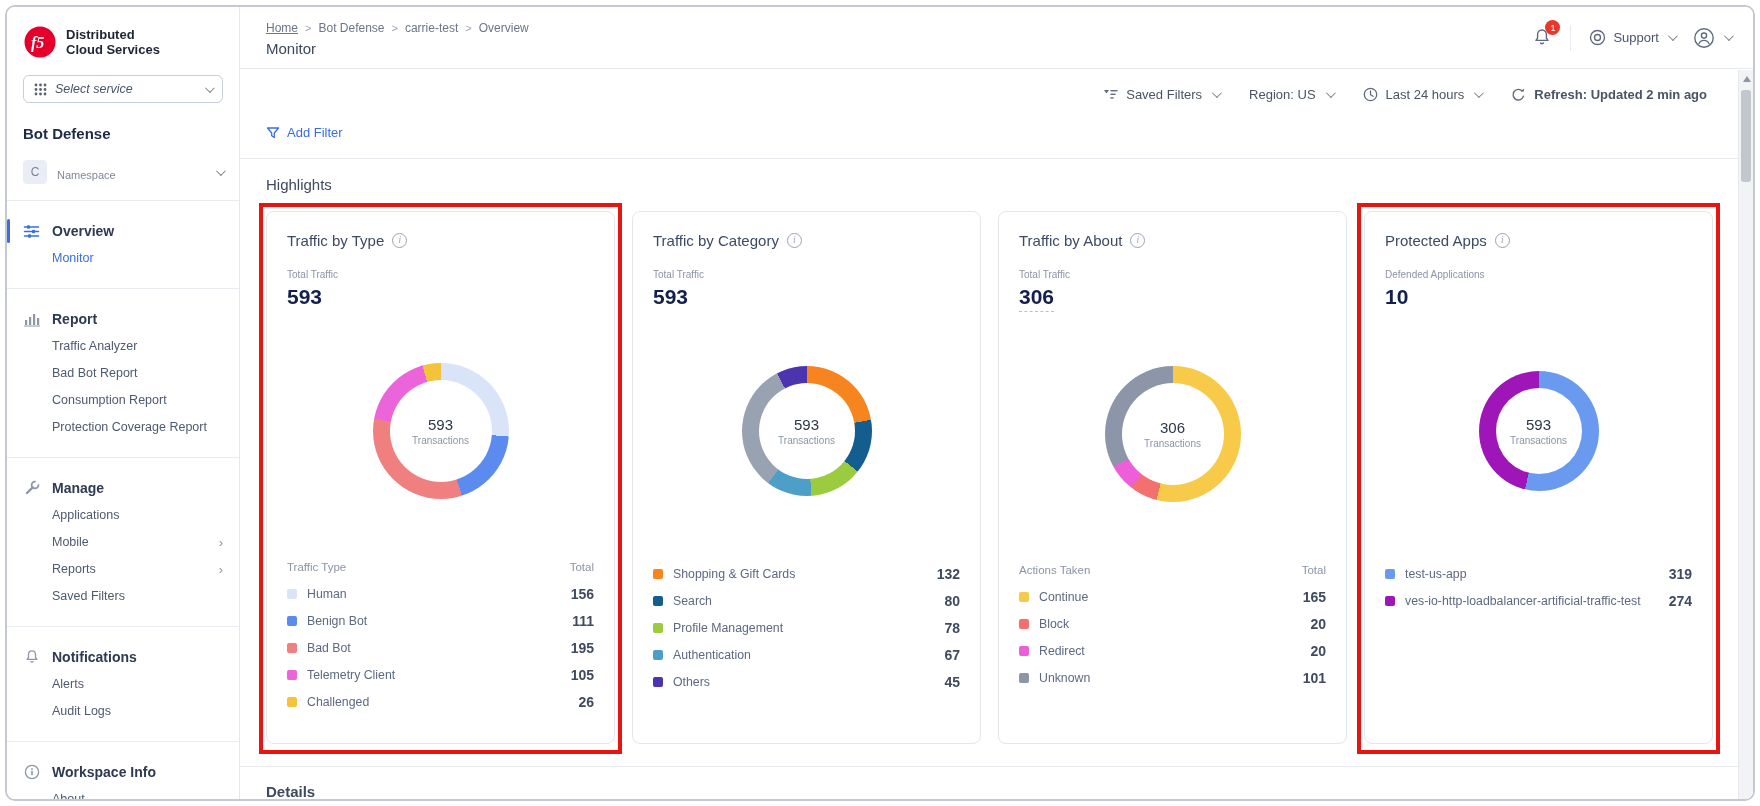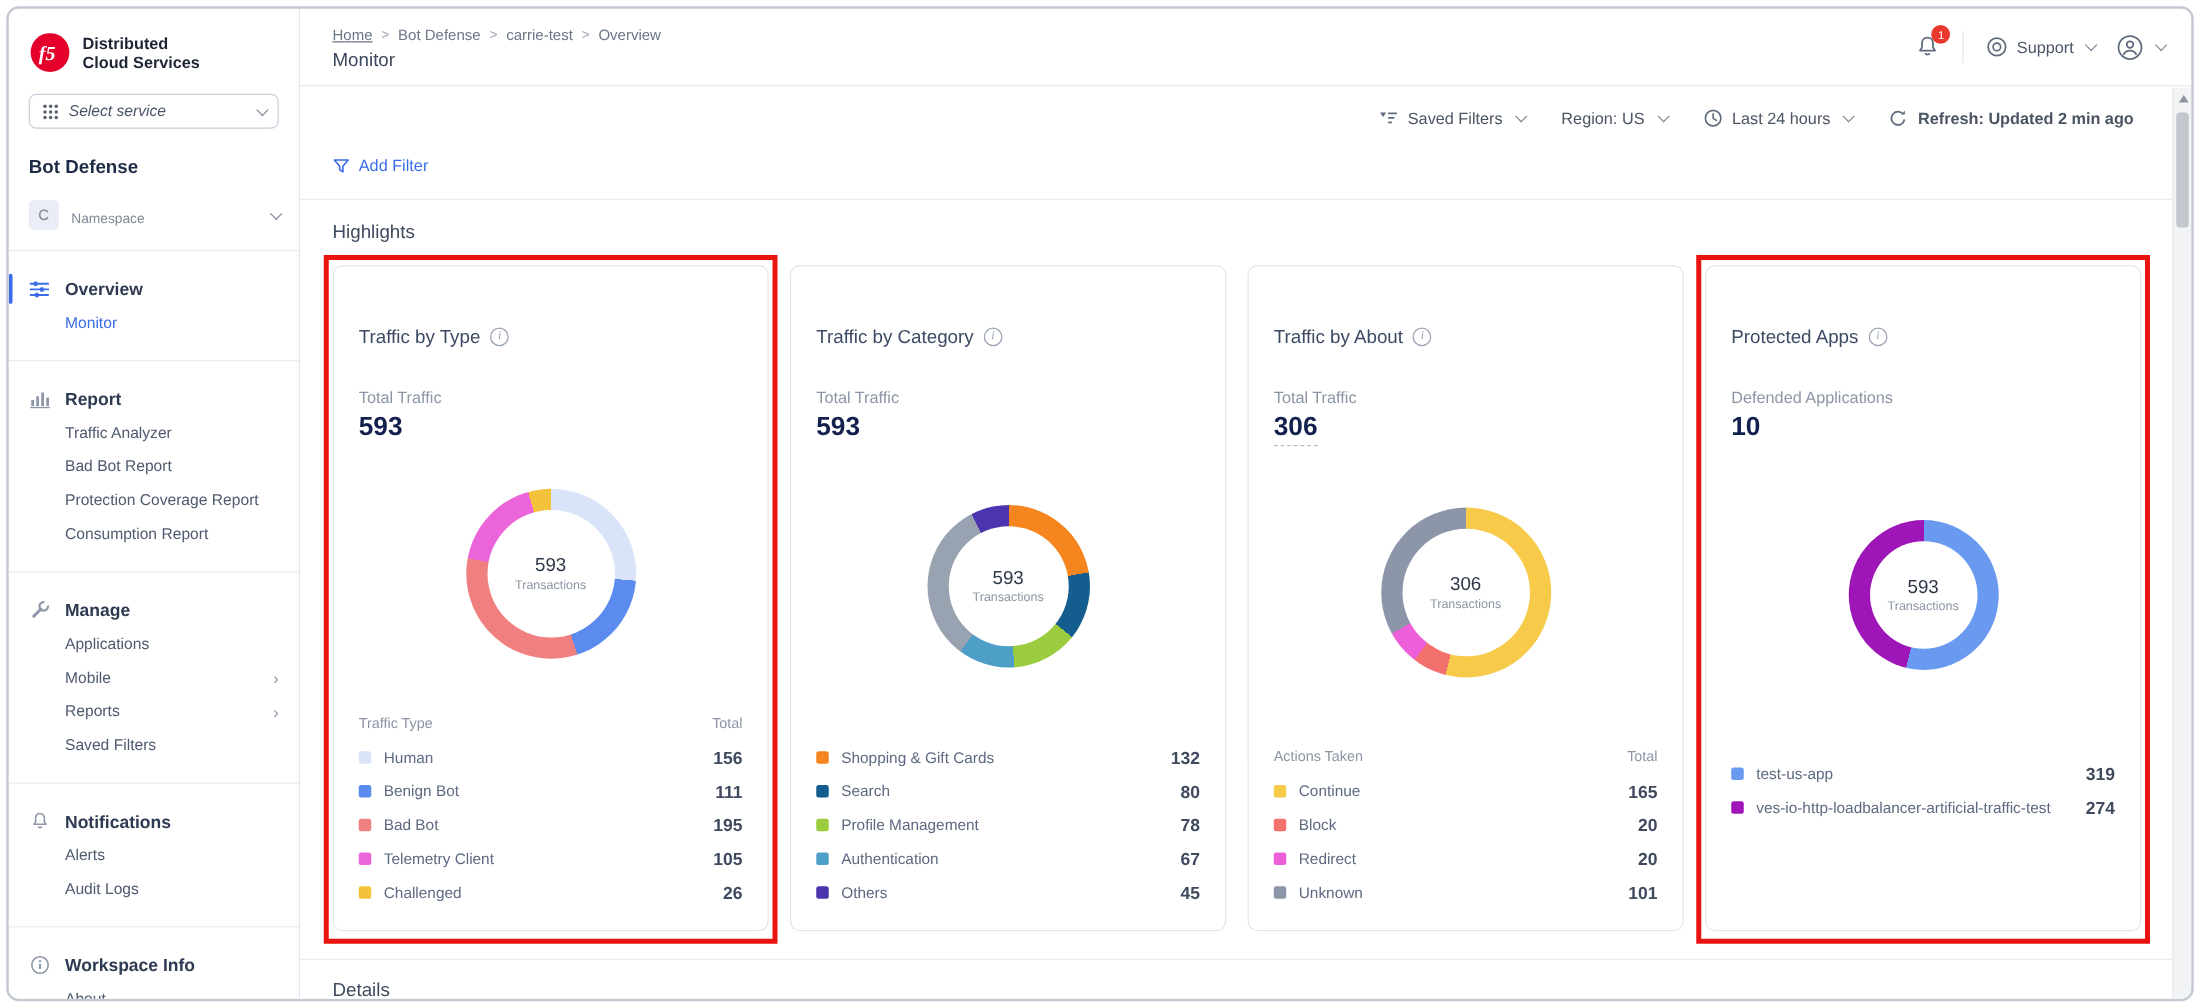--- a/index.html
+++ b/index.html
@@ -49,39 +49,39 @@
   .addfilter-row { padding:6px 0 14px 26px; }
   .add-filter { display:inline-flex; align-items:center; gap:7px; color:#3a6ce8; font-size:13px; cursor:pointer; }
   .content-divider { height:1px; background:#e8ebf0; margin:0; }
   .section-heading { font-size:15px; color:#3d4a5f; padding:17px 0 12px 26px; }
 
   
   .cards { display:grid; grid-template-columns:repeat(4,1fr); gap:17px; padding:6px 40px 0 26px; }
   .card-wrap { position:relative; }
   .card { border:1px solid #e3e6ea; border-radius:8px; background:#fff; height:533px; padding:20px 20px 16px 20px; display:flex; flex-direction:column; }
   .annotation { position:absolute; left:-7px; right:-7px; top:-8px; bottom:-10px; border:4px solid #e9130f; pointer-events:none; z-index:6; }
-  .card-title-row { display:flex; align-items:center; gap:8px;margin-top:28px; }
+  .card-title-row { display:flex; align-items:center; gap:8px; }
   .card-title { font-size:15px; color:#3c4a63; }
   .info-i { width:15px; height:15px; border:1px solid #9aa3b2; border-radius:50%; color:#9aa3b2; font-size:9.5px; display:inline-flex; align-items:center; justify-content:center; font-family:"Liberation Serif", serif; font-style:italic; cursor:pointer; flex:0 0 15px; }
-  .stat-label { margin-top:32px; font-size:13px; color:#8b95a5; }
+  .stat-label { margin-top:20px; font-size:10px; color:#8b95a5; }
   .stat-value { margin-top:5px; font-size:21px; font-weight:bold; color:#13204d; align-self:flex-start; }
   .stat-value.dashed { border-bottom:1px dashed #b7c0cc; padding-bottom:2px; }
   .donut-area { height:232px; display:flex; align-items:center; justify-content:center; margin-top:6px; }
   .donut { border-radius:50%; position:relative; }
   .hole { position:absolute; inset:17px; background:#fff; border-radius:50%; display:flex; flex-direction:column; align-items:center; justify-content:center; }
   .c-val { font-size:15px; color:#2d3748; }
   .c-lab { font-size:10px; color:#8b95a5; margin-top:2px; }
   .legend { margin-top:14px; }
   .legend-header { display:flex; justify-content:space-between; color:#8b95a5; font-size:11.5px; margin-bottom:8px; }
   .legend-row { display:flex; align-items:center; gap:10px; padding:5.5px 0; cursor:pointer; }
   .swatch { width:10px; height:10px; border-radius:2px; flex:0 0 10px; }
   .legend-label { flex:1; color:#5d6980; font-size:12.3px; white-space:nowrap; overflow:hidden; text-overflow:ellipsis; }
   .legend-value { font-weight:bold; color:#3f4a5f; font-size:14px; }
 
-  .details-heading { font-size:15px; color:#3d4a5f; padding:16px 0 4px 26px; }
+  .details-heading { font-size:15px; color:#3d4a5f; padding:16px 0 4px 26px;font-weight:bold; }
 
   
   .scrollbar { position:absolute; top:63px; right:0; bottom:0; width:15px; background:#f2f3f5; border-left:1px solid #e6e8ec; z-index:8; }
   .scroll-up { position:absolute; top:6px; left:3.5px; width:0; height:0; border-left:4px solid transparent; border-right:4px solid transparent; border-bottom:6px solid #8d95a3; }
   .scroll-thumb { position:absolute; top:20px; left:2px; right:2px; height:92px; background:#c2c6cd; border-radius:3px; }
 
   svg { display:block; }
 </style>
 </head>
 <body>
@@ -170,24 +170,24 @@
           </span>
           <span>Report</span>
         </div>
         <div class="nav-item">
           <span class="grow">Traffic Analyzer</span>
         </div>
         <div class="nav-item">
           <span class="grow">Bad Bot Report</span>
         </div>
         <div class="nav-item">
+          <span class="grow">Consumption Report</span>
+        </div>
+        <div class="nav-item">
           <span class="grow">Protection Coverage Report</span>
-        </div>
-        <div class="nav-item">
-          <span class="grow">Consumption Report</span>
         </div>
         <div class="divider-h"></div>
         <div class="nav-section-header">
           <span class="icon">
             <svg width="16" height="16" viewBox="0 0 16 16">
               <circle cx="11" cy="5" r="3.4" fill="none" stroke="#8d97a8" stroke-width="1.8"></circle>
               <circle cx="13.2" cy="2.8" r="2" fill="#fff"></circle>
               <line x1="3" y1="13" x2="8.7" y2="7.3" stroke="#8d97a8" stroke-width="2.4" stroke-linecap="round"></line>
             </svg>
           </span>

